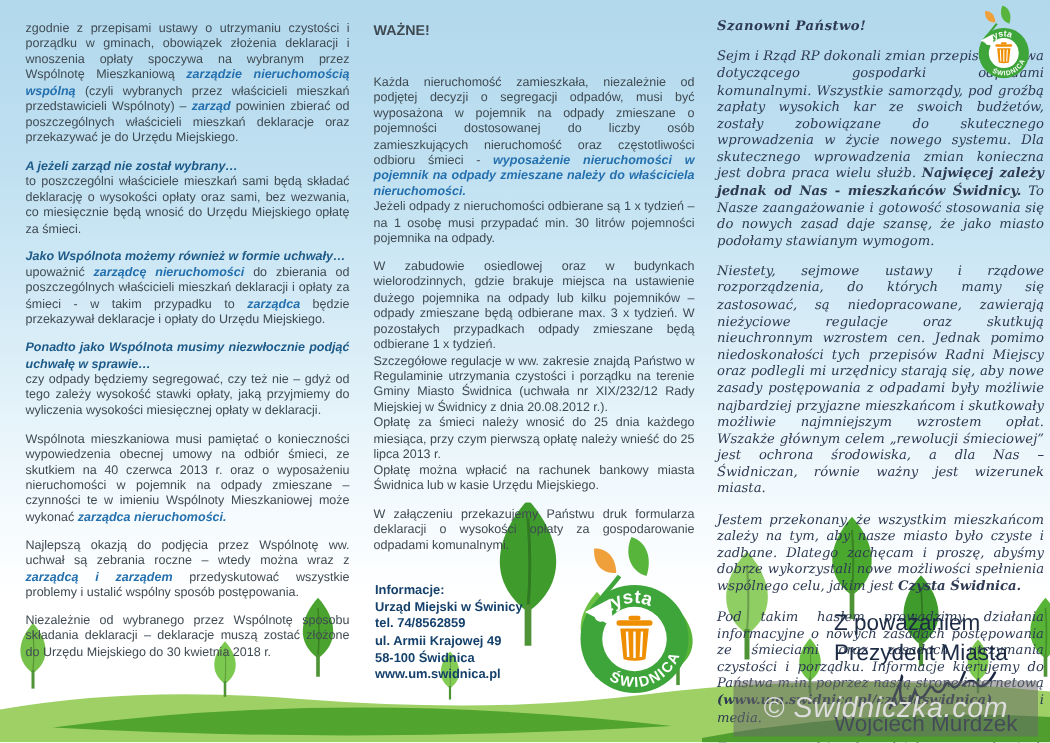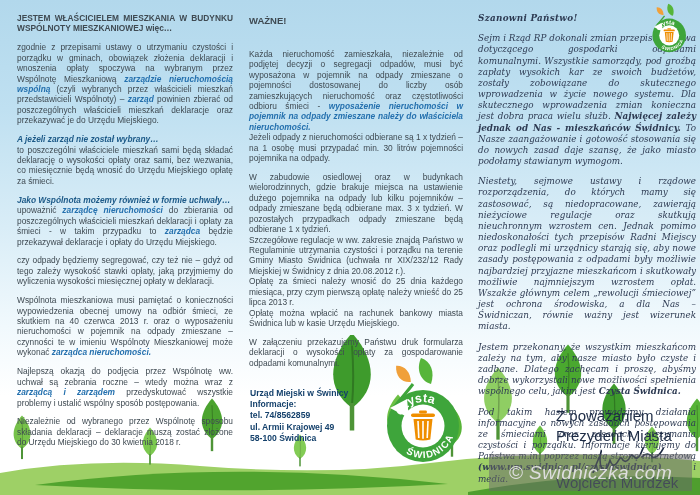--- a/index.html
+++ b/index.html
@@ -68,47 +68,47 @@
     <use href="#tree" transform="translate(452,110) scale(1.3)" fill="#57b437"></use>
     <use href="#tree" transform="translate(498,88) scale(1.85)" fill="#8fce63"></use>
     <use href="#tree" transform="translate(540,119) scale(0.95)" fill="#6cc044"></use>
     <use href="#tree" transform="translate(568,62) scale(1.75)" fill="#4aa82f"></use>
     <use href="#tree" transform="translate(614,95) scale(1.55)" fill="#3e9b2c"></use>
     <use href="#tree" transform="translate(652,119) scale(0.92)" fill="#7cc94f"></use>
     <use href="#tree" transform="translate(697,104) scale(1.35)" fill="#57b437"></use>
   </svg>
 
   <div class="col col-1 sans">
-    <p class="sans-title">JESTEM WŁAŚCICIELEM MIESZKANIA W BUDYNKU WSPÓLNOTY MIESZKANIOWEJ więc…</p>
     <div>
         <p><span>zgodnie z przepisami ustawy o utrzymaniu czystości i porządku w gminach, obowiązek złożenia deklaracji i wnoszenia opłaty spoczywa na wybranym przez Wspólnotę Mieszkaniową </span><span class="kw">zarządzie nieruchomością wspólną</span><span> (czyli wybranych przez właścicieli mieszkań przedstawicieli Wspólnoty) – </span><span class="kw">zarząd</span><span> powinien zbierać od poszczególnych właścicieli mieszkań deklaracje oraz przekazywać je do Urzędu Miejskiego.</span></p>
         <p><span class="lead">A jeżeli zarząd nie został wybrany…</span><span>to poszczególni właściciele mieszkań sami będą składać deklarację o wysokości opłaty oraz sami, bez wezwania, co miesięcznie będą wnosić do Urzędu Miejskiego opłatę za śmieci.</span></p>
         <p><span class="lead">Jako Wspólnota możemy również w formie uchwały…</span><span>upoważnić </span><span class="kw">zarządcę nieruchomości</span><span> do zbierania od poszczególnych właścicieli mieszkań deklaracji i opłaty za śmieci - w takim przypadku to </span><span class="kw">zarządca</span><span> będzie przekazywał deklaracje i opłaty do Urzędu Miejskiego.</span></p>
-        <p><span>czy odpady będziemy segregować, czy też nie – gdyż od tego zależy wysokość stawki opłaty, jaką przyjmiemy do wyliczenia wysokości miesięcznej opłaty w deklaracji.</span></p>
+        <p><span class="lead">Ponadto jako Wspólnota musimy niezwłocznie podjąć uchwałę w sprawie…</span><span>czy odpady będziemy segregować, czy też nie – gdyż od tego zależy wysokość stawki opłaty, jaką przyjmiemy do wyliczenia wysokości miesięcznej opłaty w deklaracji.</span></p>
         <p><span>Wspólnota mieszkaniowa musi pamiętać o konieczności wypowiedzenia obecnej umowy na odbiór śmieci, ze skutkiem na 40 czerwca 2013 r. oraz o wyposażeniu nieruchomości w pojemnik na odpady zmieszane – czynności te w imieniu Wspólnoty Mieszkaniowej może wykonać </span><span class="kw">zarządca nieruchomości.</span></p>
         <p><span>Najlepszą okazją do podjęcia przez Wspólnotę ww. uchwał są zebrania roczne – wtedy można wraz z </span><span class="kw">zarządcą i zarządem</span><span> przedyskutować wszystkie problemy i ustalić wspólny sposób postępowania.</span></p>
         <p><span>Niezależnie od wybranego przez Wspólnotę sposobu składania deklaracji – deklaracje muszą zostać złożone do Urzędu Miejskiego do 30 kwietnia 2018 r.</span></p>
       </div>
   </div>
 
   <div class="col col-2 sans">
     <p class="sans-title">WAŻNE!</p>
     <div>
         <p><span>Każda nieruchomość zamieszkała, niezależnie od podjętej decyzji o segregacji odpadów, musi być wyposażona w pojemnik na odpady zmieszane o pojemności dostosowanej do liczby osób zamieszkujących nieruchomość oraz częstotliwości odbioru śmieci - </span><span class="kw">wyposażenie nieruchomości w pojemnik na odpady zmieszane należy do właściciela nieruchomości.</span><span class="nl">Jeżeli odpady z nieruchomości odbierane  są 1 x tydzień – na 1 osobę musi przypadać min. 30 litrów pojemności pojemnika na odpady.</span></p>
         <p><span>W zabudowie osiedlowej oraz w budynkach wielorodzinnych, gdzie brakuje miejsca na ustawienie dużego pojemnika na odpady lub kilku pojemników – odpady zmieszane będą odbierane max. 3 x tydzień. W pozostałych przypadkach odpady zmieszane będą odbierane  1 x tydzień.</span><span class="nl">Szczegółowe regulacje w ww. zakresie znajdą Państwo w Regulaminie utrzymania czystości i porządku na terenie Gminy Miasto Świdnica (uchwała nr  XIX/232/12 Rady Miejskiej w Świdnicy z dnia  20.08.2012 r.).</span><span class="nl">Opłatę za śmieci należy wnosić do 25 dnia każdego miesiąca, przy czym pierwszą opłatę należy wnieść do 25 lipca 2013 r.</span><span class="nl">Opłatę można wpłacić na rachunek bankowy miasta Świdnica lub w kasie Urzędu Miejskiego.</span></p>
         <p><span>W załączeniu przekazujemy Państwu druk formularza deklaracji o wysokości opłaty za gospodarowanie odpadami komunalnymi.</span></p>
       </div>
   </div>
 
   <div class="contact">
+      <span>Informacje:</span>
       <span>Urząd Miejski w Świnicy</span>
-      <span>Informacje:</span>
       <span>tel. 74/8562859</span>
       <span>ul.  Armii Krajowej 49</span>
       <span>58-100 Świdnica</span>
+      <span>www.um.swidnica.pl</span>
     </div>
 
   <div class="col col-3 serif">
     <p class="serif-title">Szanowni Państwo!</p>
     <div>
         <p><span>Sejm i Rząd RP dokonali zmian przepisów prawa dotyczącego gospodarki odpadami komunalnymi. Wszystkie samorządy, pod groźbą zapłaty wysokich kar ze swoich budżetów, zostały zobowiązane do skutecznego wprowadzenia w życie nowego systemu. Dla skutecznego wprowadzenia zmian konieczna jest dobra praca wielu służb. </span><span class="b">Najwięcej zależy jednak od Nas - mieszkańców Świdnicy.</span><span> To Nasze zaangażowanie i gotowość stosowania się do nowych zasad daje szansę, że jako miasto podołamy stawianym wymogom.</span></p>
         <p><span>Niestety, sejmowe ustawy i rządowe rozporządzenia, do których mamy się zastosować, są niedopracowane, zawierają nieżyciowe regulacje oraz skutkują nieuchronnym wzrostem cen. Jednak pomimo niedoskonałości tych przepisów Radni Miejscy oraz podlegli mi urzędnicy starają się, aby nowe zasady postępowania z odpadami były możliwie najbardziej przyjazne mieszkańcom i skutkowały możliwie najmniejszym wzrostem opłat. Wszakże głównym celem „rewolucji śmieciowej” jest ochrona środowiska, a dla Nas – Świdniczan, równie ważny jest wizerunek miasta.</span></p>
         <p><span>Jestem przekonany, że wszystkim mieszkańcom zależy na tym, aby nasze miasto było czyste i zadbane. Dlatego zachęcam i proszę, abyśmy dobrze wykorzystali nowe możliwości spełnienia wspólnego celu, jakim jest </span><span class="b">Czysta Świdnica.</span></p>
         <p><span>Pod takim hasłem prowadzimy działania informacyjne o nowych zasadach postępowania ze śmieciami oraz zasadach utrzymania czystości i porządku. Informacje  kierujemy do Państwa m.in. poprzez naszą stronę internetową </span><span class="b">(www.um.swidnica.pl/czystaswidnica)</span><span> i media.</span></p>
         <p><span>Zapraszam także do udziału w spotkaniach poświęconych tej tematyce, jakie organizować będziemy w najbliższych miesiącach.</span></p>

